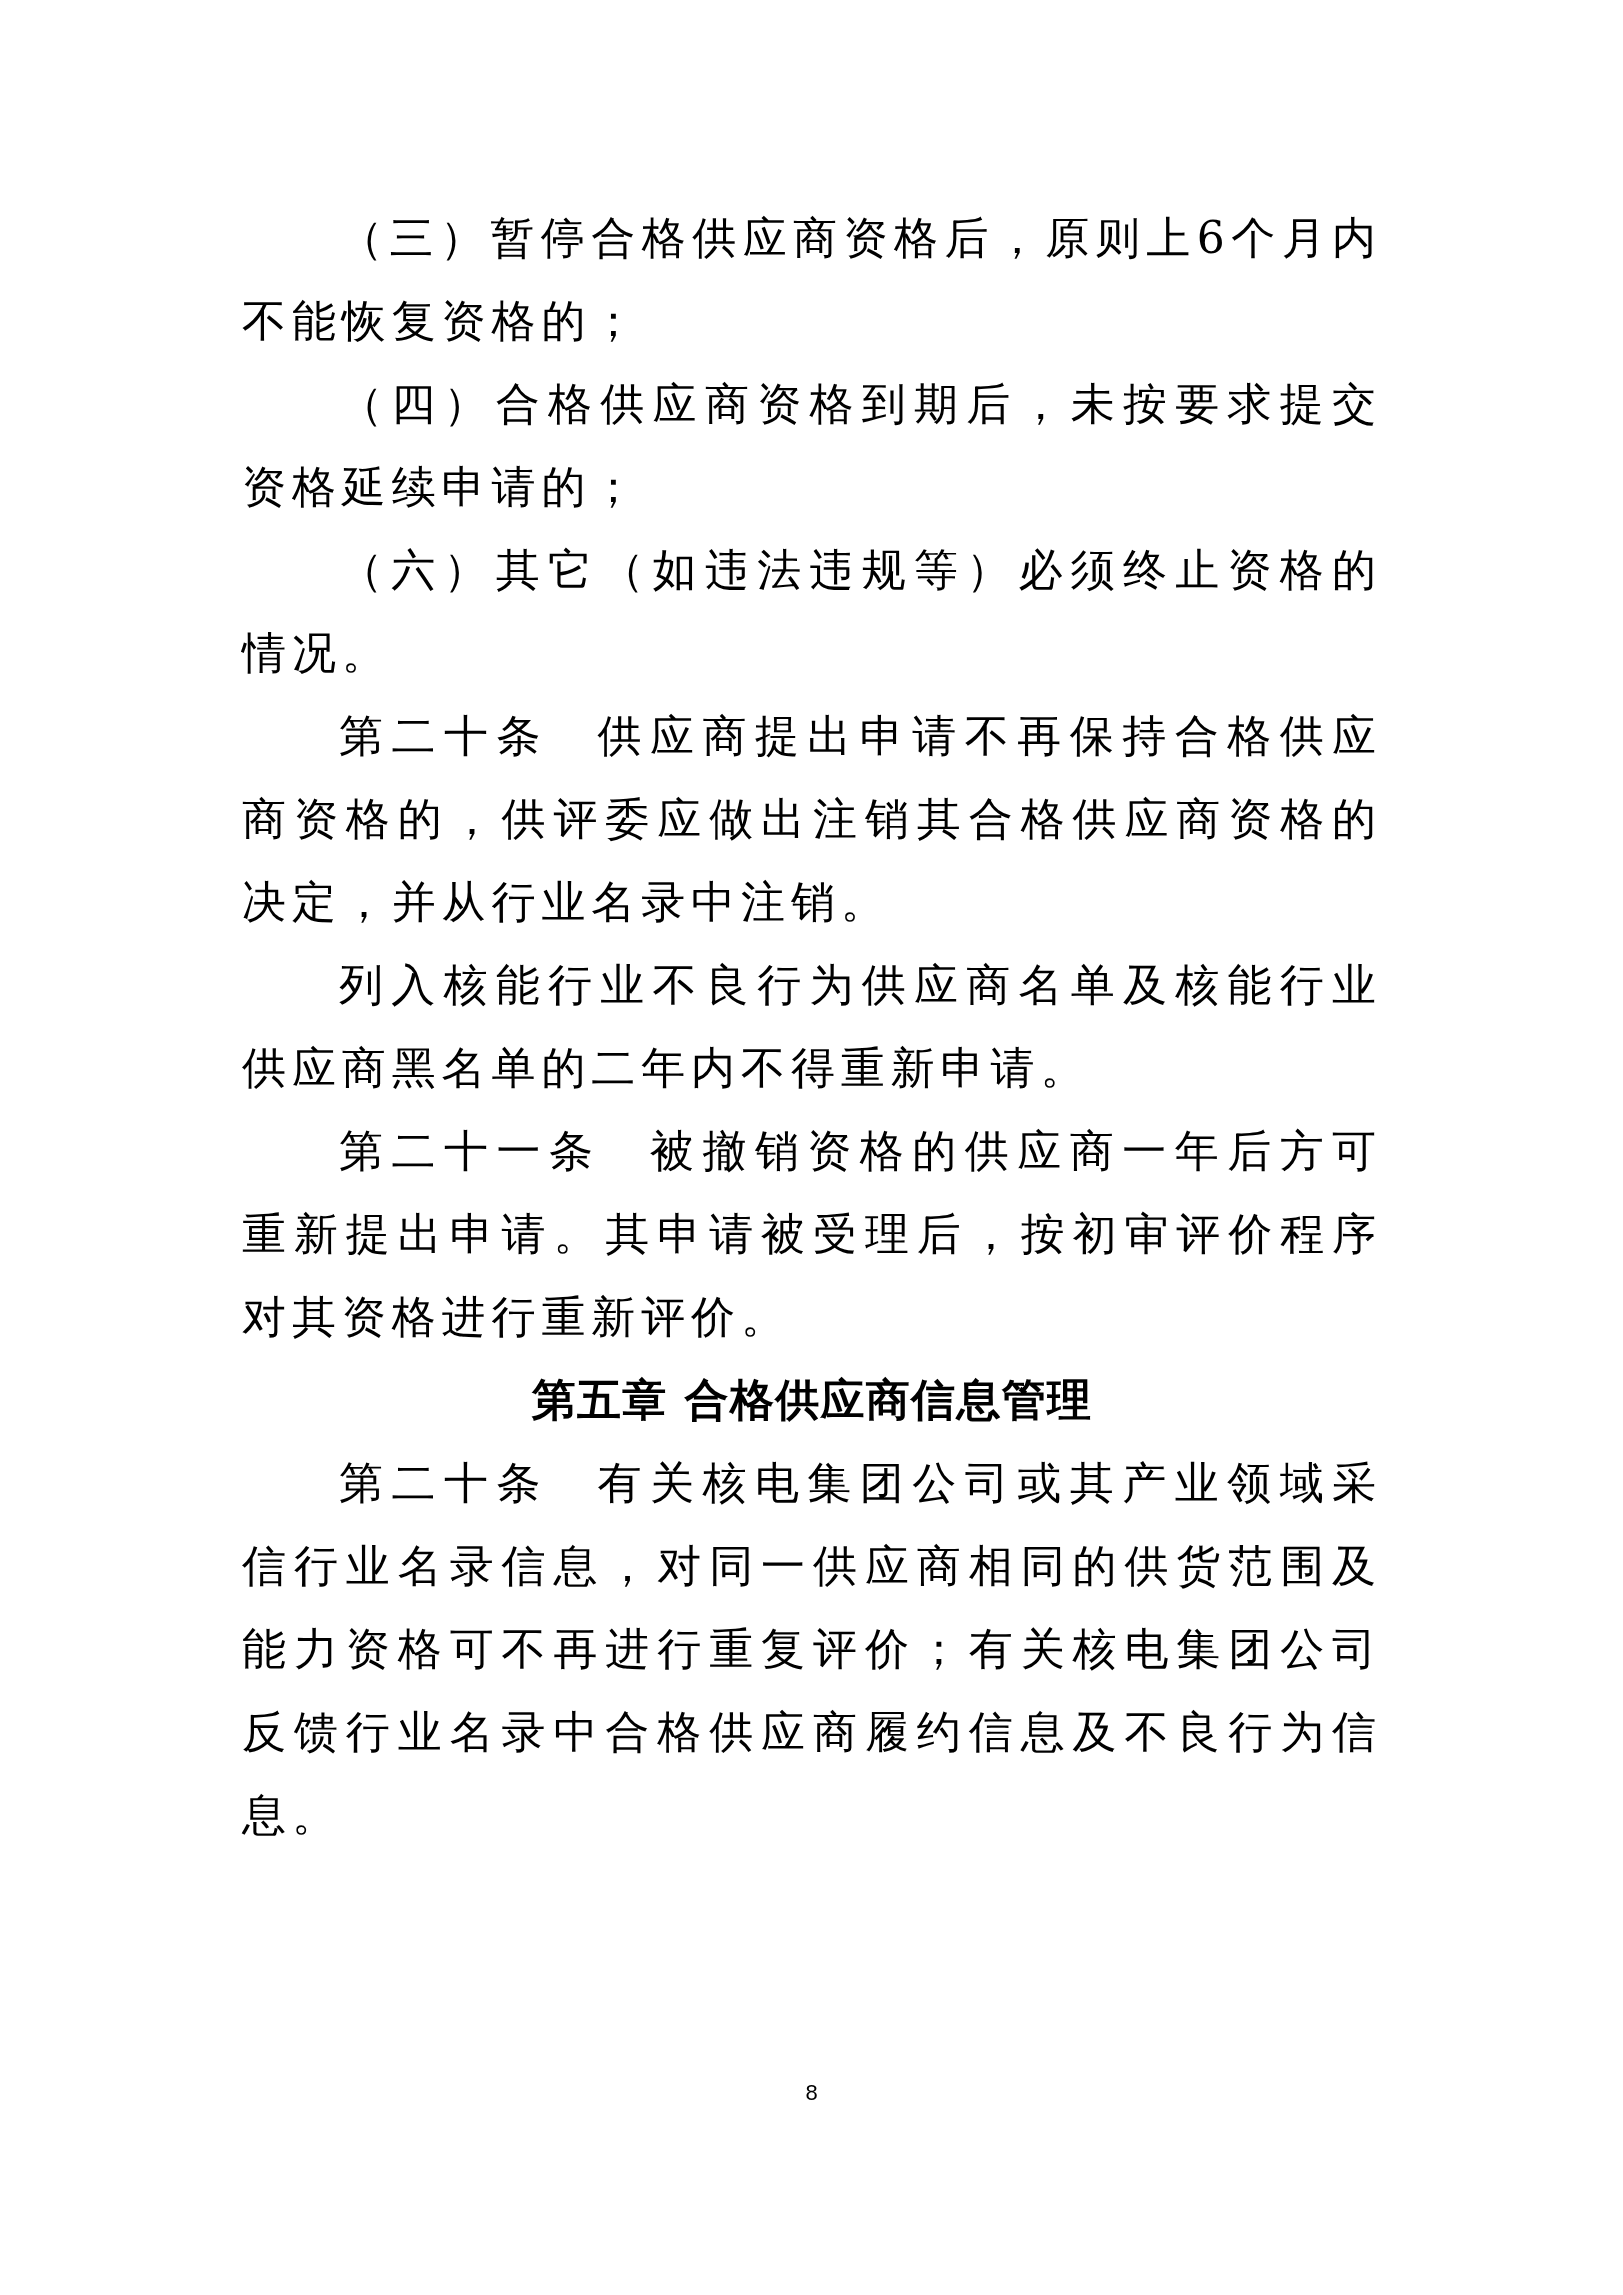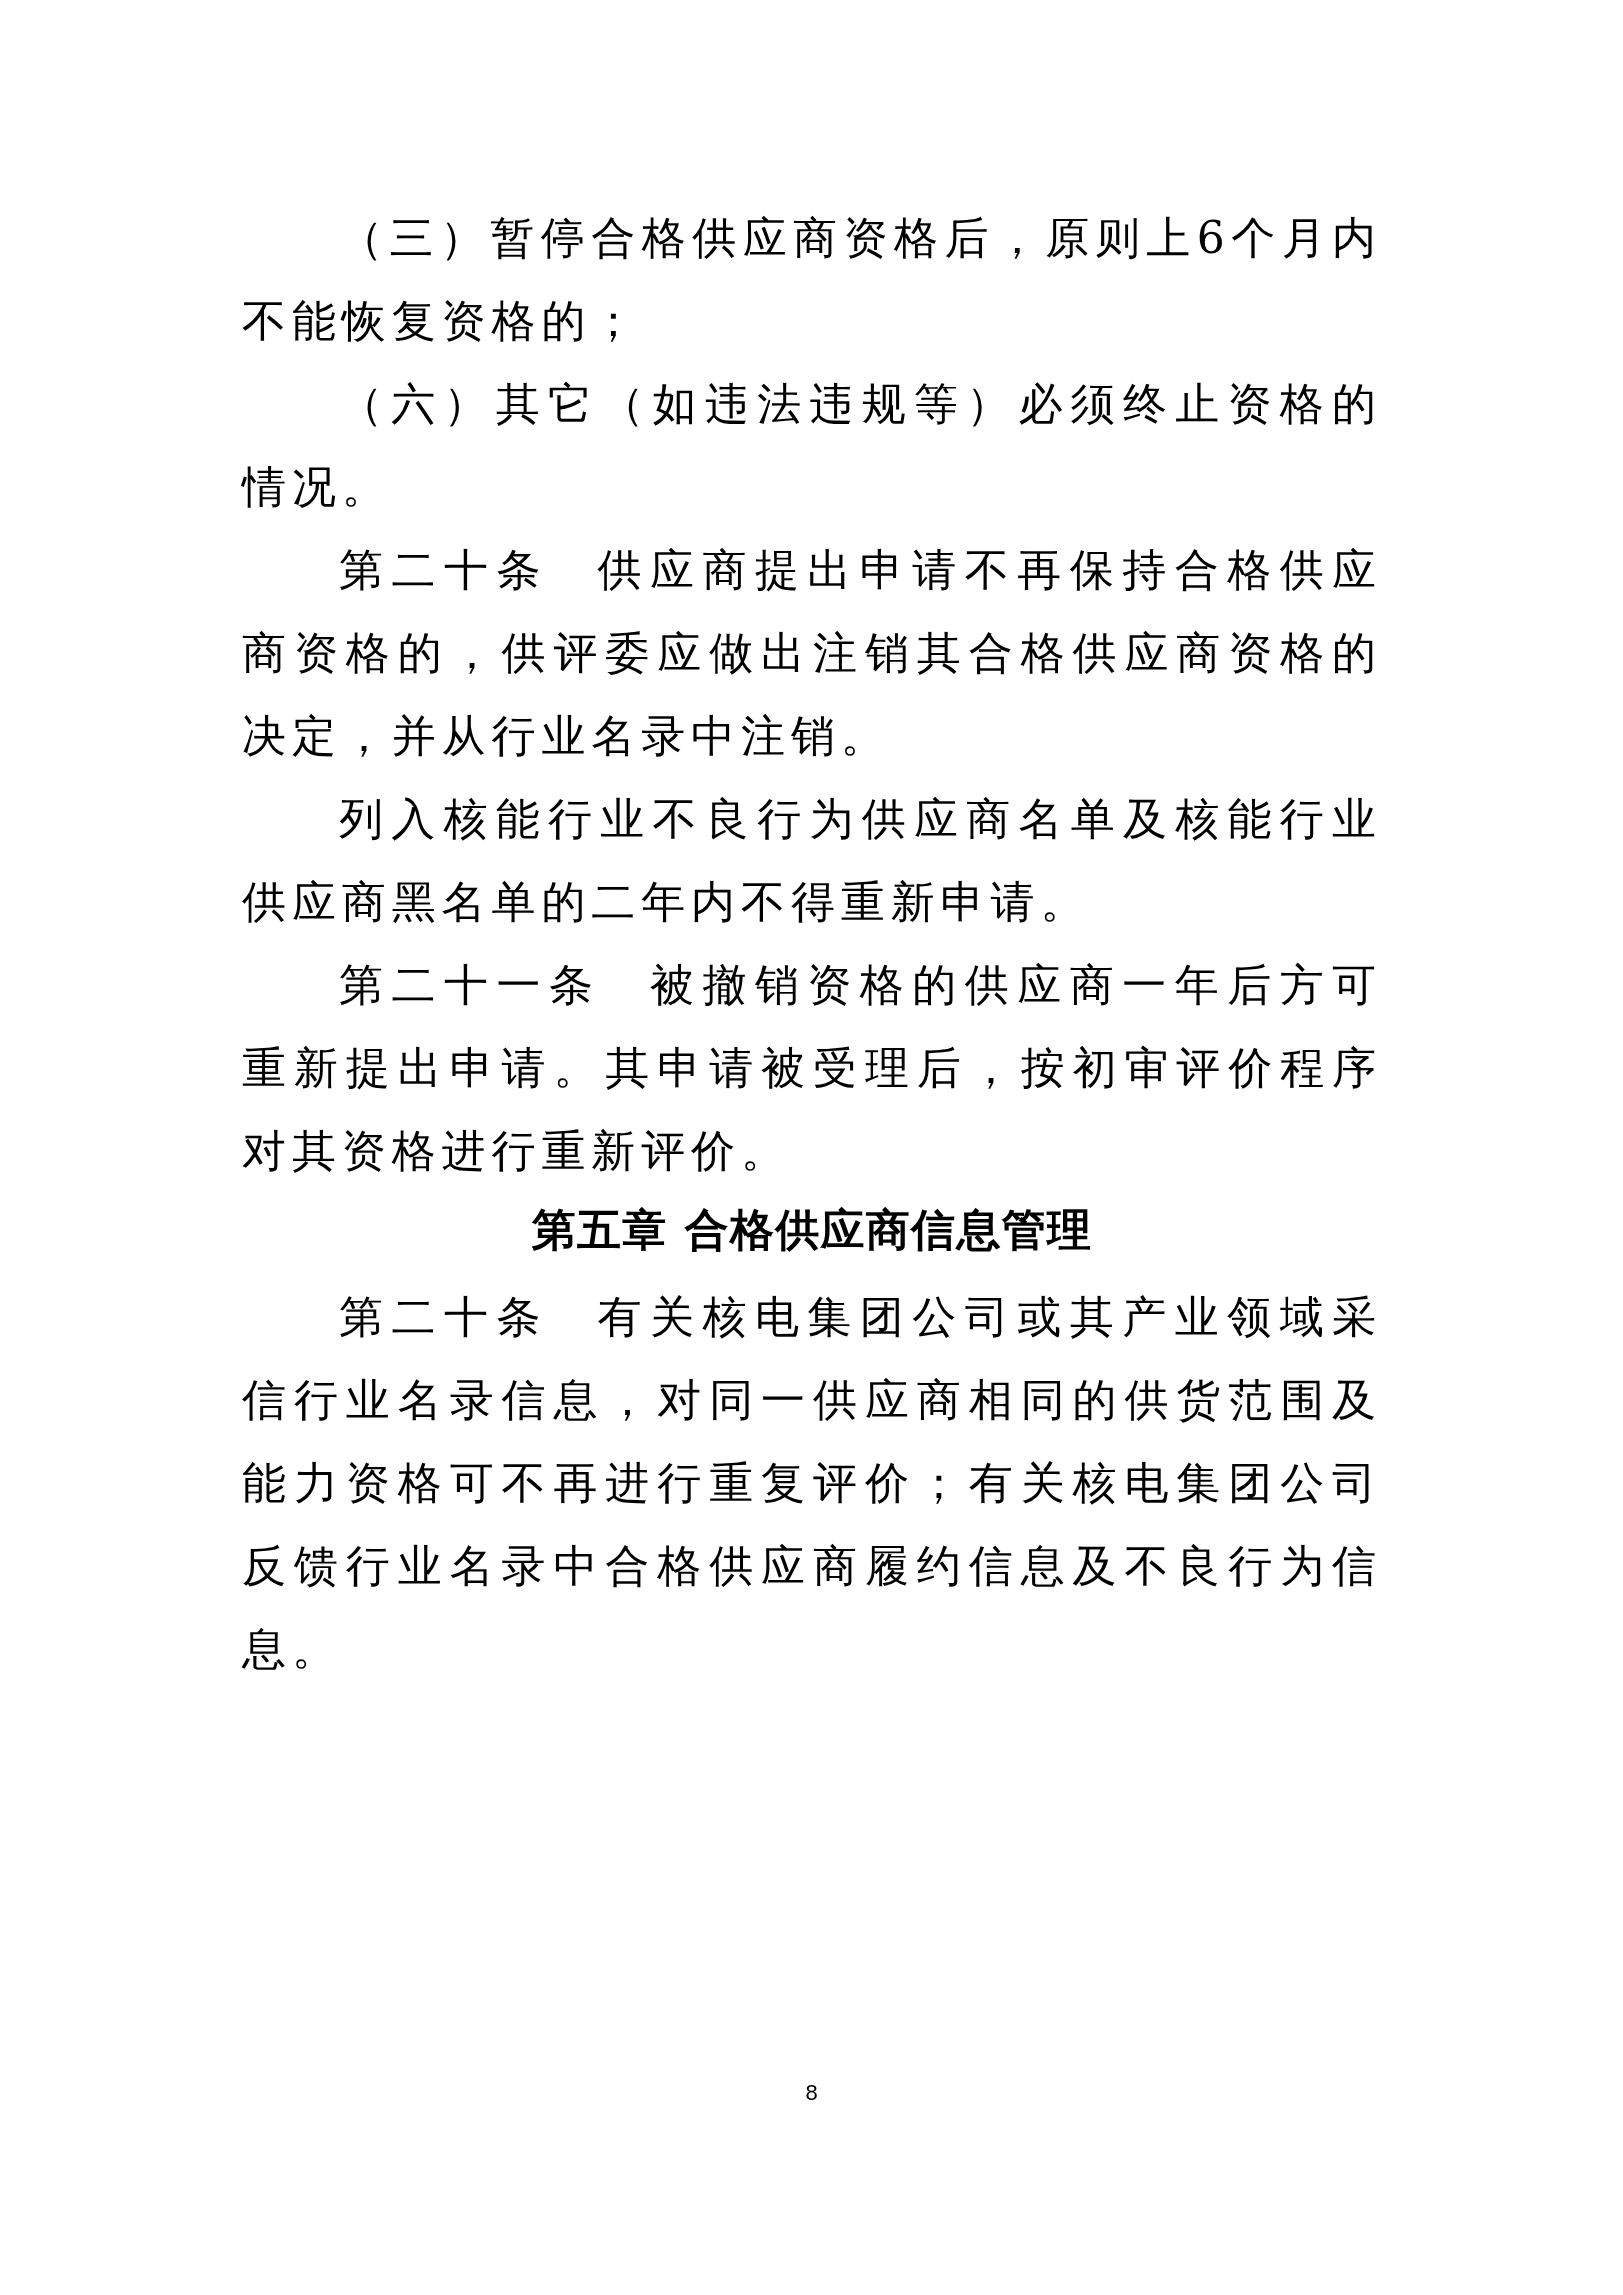--- a/index.html
+++ b/index.html
@@ -10,39 +10,42 @@
   }
   .body-text {
     position: absolute; left: 242px; top: 196px; width: 1140px;
     font-size: 44px; line-height: 83px; letter-spacing: 5.9px;
     text-align: justify;
   }
   .para { margin: 0; text-indent: 97px; }
   .bold { font-family: "DejaVu Sans", "Liberation Sans", sans-serif; font-weight: normal; }
   .art-gap { display: inline-block; width: 46px; }
   .chapter {
-    margin: 0; text-align: center; font-family: Liberation Mono, monospace;
+    margin: 0; text-align: center; font-family: Liberation Sans, sans-serif;
     font-weight: bold; font-size: 44px; letter-spacing: 1.3px; line-height: 83px;
   }
   .chapter .sp { display: inline-block; width: 17px; }
   .page-number {
     position: absolute; left: 0; width: 1623px; top: 2080px; text-align: center;
     font-family: "Liberation Sans", sans-serif; font-size: 22px;
   }
 </style>
 </head>
 <body>
 
 <div class="page">
   <div class="body-text">
 
     <p class="para">
       <span>（三）暂停合格供应商资格后，原则上6个月内不能恢复资格的；</span>
     </p>
 
+    <p class="para">
+      <span>（四）合格供应商资格到期后，未按要求提交资格延续申请的；</span>
+    </p>
 
 
     <p class="para">
       <span>（六）其它（如违法违规等）必须终止资格的情况。</span>
     </p>
 
     <p class="para">
       <span class="bold">第二十条</span><span class="art-gap"></span><span>供应商提出申请不再保持合格供应商资格的，供评委应做出注销其合格供应商资格的决定，并从行业名录中注销。</span>
     </p>
 

